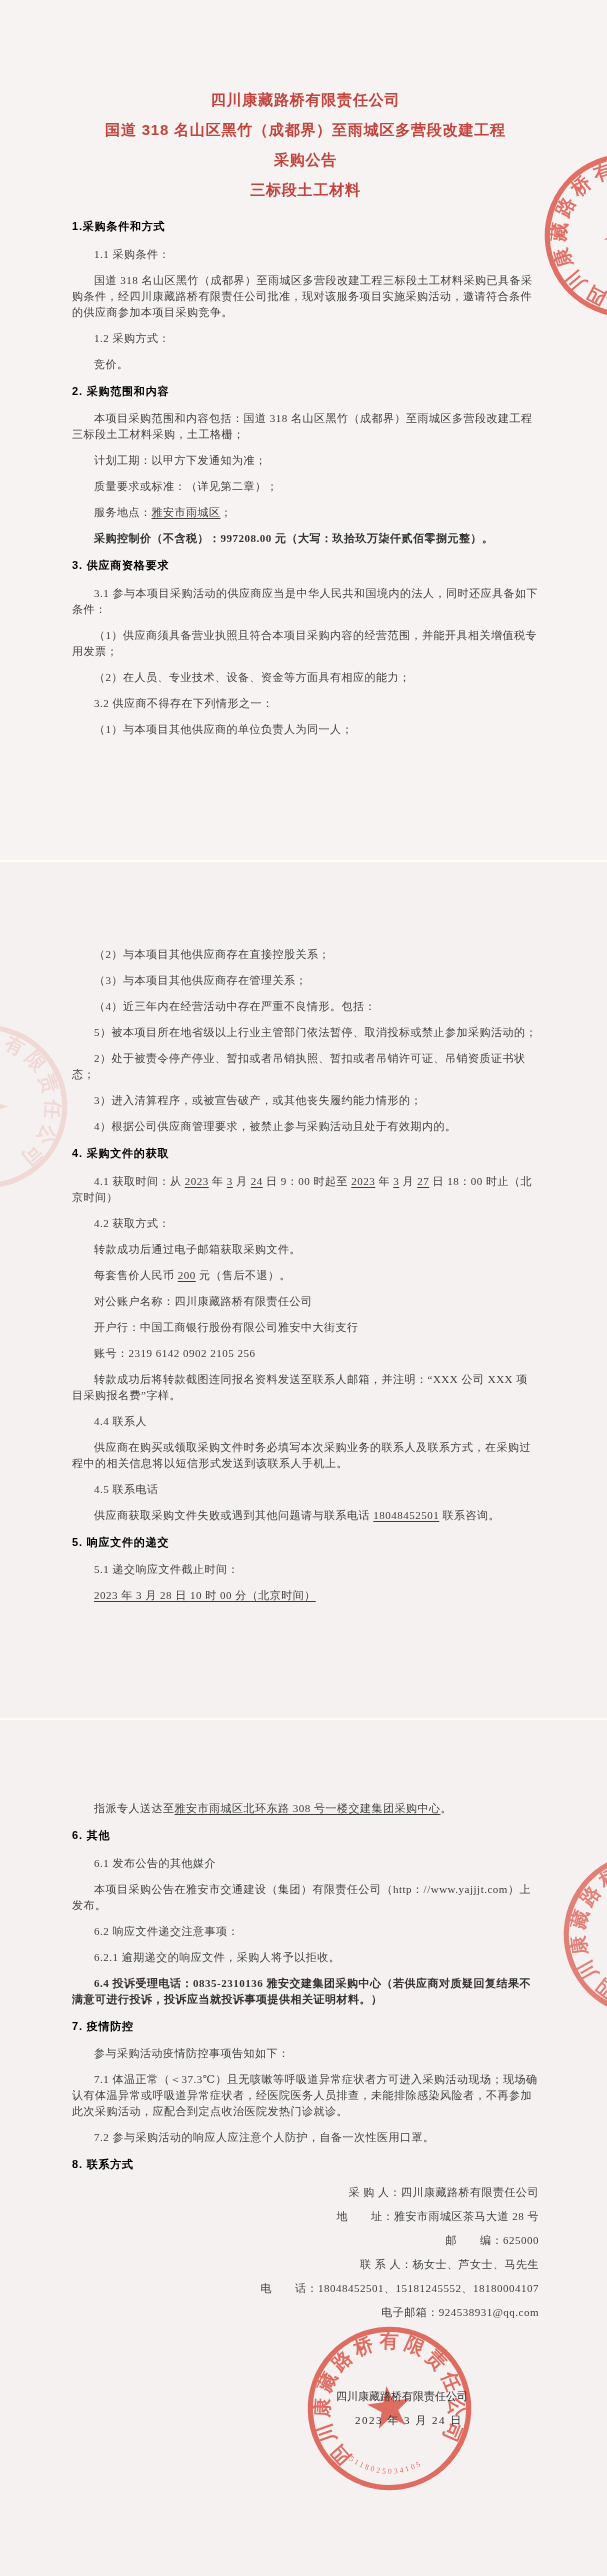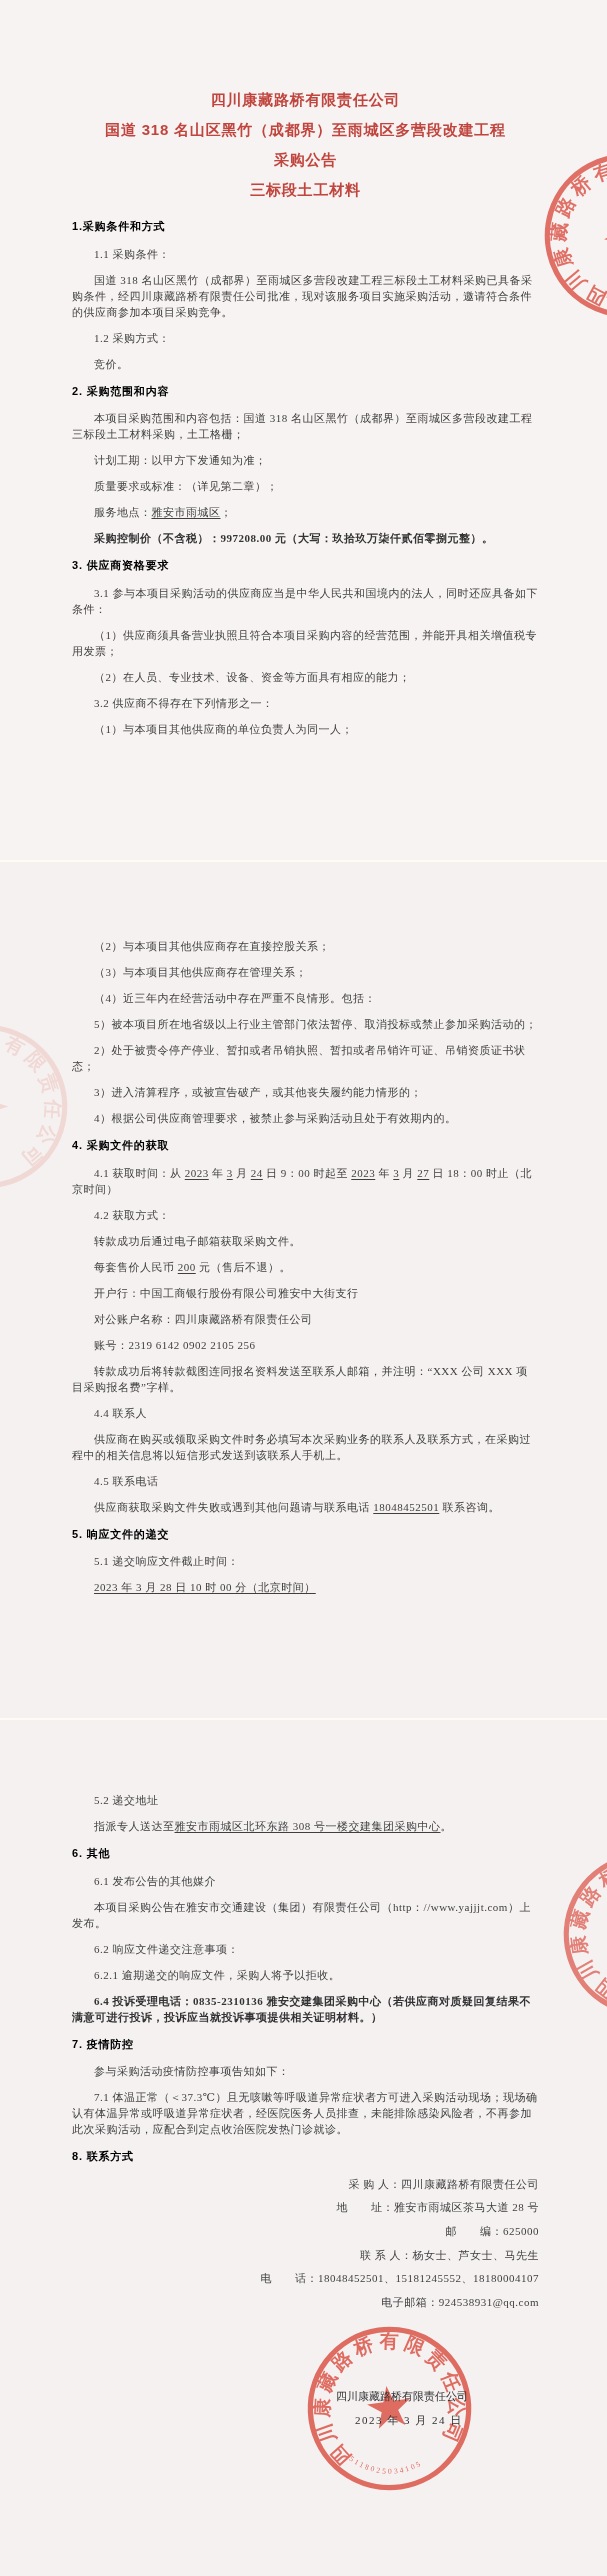--- a/index.html
+++ b/index.html
@@ -10,21 +10,21 @@
   .page-1{top:0;height:860px;background:#f7f3f2;padding-top:85px;}
   .page-2{top:860px;height:858px;background:#f5f1f0;border-top:2.3px solid #fcfcf3;padding-top:76px;}
   .page-3{top:1718px;height:858px;background:#f5f1f1;border-top:2.3px solid #fcfcf3;padding-top:72px;}
 
   .title{margin:0;text-align:center;color:#c0453e;font-size:15px;line-height:30px;font-weight:600;
          font-family:"Liberation Sans","DejaVu Sans",sans-serif;letter-spacing:0.8px;}
   .title-block{margin-bottom:12px;}
 
   .sec-h{margin:7.6px 0 10.6px 0;font-family:"Liberation Sans","DejaVu Sans",sans-serif;
          font-weight:700;color:#000000;font-size:11px;line-height:18px;letter-spacing:0.8px;}
-  .body{margin:0 0 10px 0;font-size:11px;line-height:16px;text-indent:2em;letter-spacing:0.5px;}
+  .body{margin:8px 0 10px 0;font-size:11px;line-height:16px;text-indent:2em;letter-spacing:0.5px;}
   .strong{font-weight:bold;color:#333;}
   .u{text-decoration:underline;text-underline-offset:2.3px;}
   .contact-row{margin-bottom:7.6px;text-align:right;}
 
   .signature{position:absolute;left:336px;top:664px;font-size:11px;line-height:24px;color:#2f2f2f;z-index:3;}
   .signature p{margin:0;}
   .sig-date{padding-left:19px;letter-spacing:1.5px;}
 
   .stamp{position:absolute;color:#dc5a4e;z-index:2;pointer-events:none;}
   .stamp svg{display:block;}
@@ -106,22 +106,22 @@
     <p class="body">5）被本项目所在地省级以上行业主管部门依法暂停、取消投标或禁止参加采购活动的；</p>
     <p class="body">2）处于被责令停产停业、暂扣或者吊销执照、暂扣或者吊销许可证、吊销资质证书状态；</p>
     <p class="body">3）进入清算程序，或被宣告破产，或其他丧失履约能力情形的；</p>
     <p class="body">4）根据公司供应商管理要求，被禁止参与采购活动且处于有效期内的。</p>
 
     <h2 class="sec-h">4. 采购文件的获取</h2>
     <p class="body"><span>4.1 获取时间：从 </span><span class="u">2023</span><span> 年 </span><span class="u">3</span><span> 月 </span><span class="u">24</span><span> 日 9：00 时起至 </span><span class="u">2023</span><span> 年 </span><span class="u">3</span><span> 月 </span><span class="u">27</span><span> 日 18：00 时止（北京时间）</span></p>
     <p class="body">4.2 获取方式：</p>
     <p class="body">转款成功后通过电子邮箱获取采购文件。</p>
     <p class="body"><span>每套售价人民币 </span><span class="u">200</span><span> 元（售后不退）。</span></p>
+    <p class="body">对公账户名称：四川康藏路桥有限责任公司</p>
     <p class="body">开户行：中国工商银行股份有限公司雅安中大街支行</p>
-    <p class="body">对公账户名称：四川康藏路桥有限责任公司</p>
     <p class="body">账号：2319 6142 0902 2105 256</p>
     <p class="body">转款成功后将转款截图连同报名资料发送至联系人邮箱，并注明：“XXX 公司 XXX 项目采购报名费”字样。</p>
     <p class="body">4.4 联系人</p>
     <p class="body">供应商在购买或领取采购文件时务必填写本次采购业务的联系人及联系方式，在采购过程中的相关信息将以短信形式发送到该联系人手机上。</p>
     <p class="body">4.5 联系电话</p>
     <p class="body"><span>供应商获取采购文件失败或遇到其他问题请与联系电话 </span><span class="u">18048452501</span><span> 联系咨询。</span></p>
 
     <h2 class="sec-h">5. 响应文件的递交</h2>
     <p class="body">5.1 递交响应文件截止时间：</p>
     <p class="body"><span class="u">2023 年 3 月 28 日 10 时 00 分（北京时间）</span></p>
@@ -135,33 +135,33 @@
         <polygon fill="currentColor" points="115,85 121.8,105.7 143.5,105.7 126,118.6 132.6,139.3 115,126.5 97.4,139.3 104.1,118.6 86.5,105.7 108.2,105.7"></polygon>
         <text font-size="25" fill="currentColor" letter-spacing="6" font-weight="bold" font-family="&quot;Liberation Sans&quot;,sans-serif">
           <textPath href="#sealRing">四川康藏路桥有限责任公司</textPath>
         </text>
         <text font-size="10" fill="currentColor" letter-spacing="3">
           <textPath href="#sealNum" startOffset="28">5118025034105</textPath>
         </text>
       </svg>
     </div>
 
-    <p class="body">5.2 递交地址</p>
     <p class="body"><span>指派专人送达至</span><span class="u">雅安市雨城区北环东路 308 号一楼交建集团采购中心</span><span>。</span></p>
 
     <h2 class="sec-h">6. 其他</h2>
     <p class="body">6.1 发布公告的其他媒介</p>
     <p class="body">本项目采购公告在雅安市交通建设（集团）有限责任公司（http：//www.yajjjt.com）上发布。</p>
     <p class="body">6.2 响应文件递交注意事项：</p>
     <p class="body">6.2.1 逾期递交的响应文件，采购人将予以拒收。</p>
     <p class="body strong">6.4 投诉受理电话：0835-2310136 雅安交建集团采购中心（若供应商对质疑回复结果不满意可进行投诉，投诉应当就投诉事项提供相关证明材料。）</p>
 
     <h2 class="sec-h">7. 疫情防控</h2>
     <p class="body">参与采购活动疫情防控事项告知如下：</p>
     <p class="body">7.1 体温正常（＜37.3℃）且无咳嗽等呼吸道异常症状者方可进入采购活动现场；现场确认有体温异常或呼吸道异常症状者，经医院医务人员排查，未能排除感染风险者，不再参加此次采购活动，应配合到定点收治医院发热门诊就诊。</p>
+    <p class="body">7.2 参与采购活动的响应人应注意个人防护，自备一次性医用口罩。</p>
 
     <h2 class="sec-h">8. 联系方式</h2>
     <div class="contact">
       <p class="body contact-row">采 购 人：四川康藏路桥有限责任公司</p>
       <p class="body contact-row">地　　址：雅安市雨城区茶马大道 28 号</p>
       <p class="body contact-row">邮　　编：625000</p>
       <p class="body contact-row">联 系 人：杨女士、芦女士、马先生</p>
       <p class="body contact-row">电　　话：18048452501、15181245552、18180004107</p>
       <p class="body contact-row">电子邮箱：924538931@qq.com</p>
     </div>

